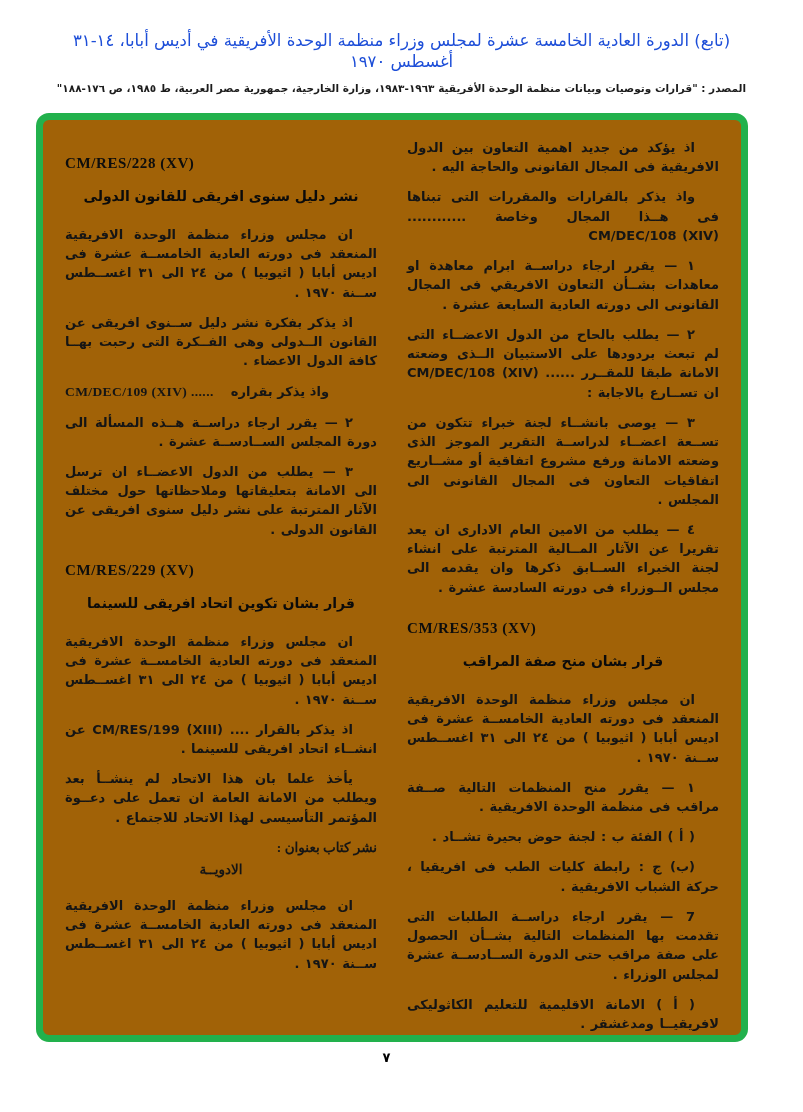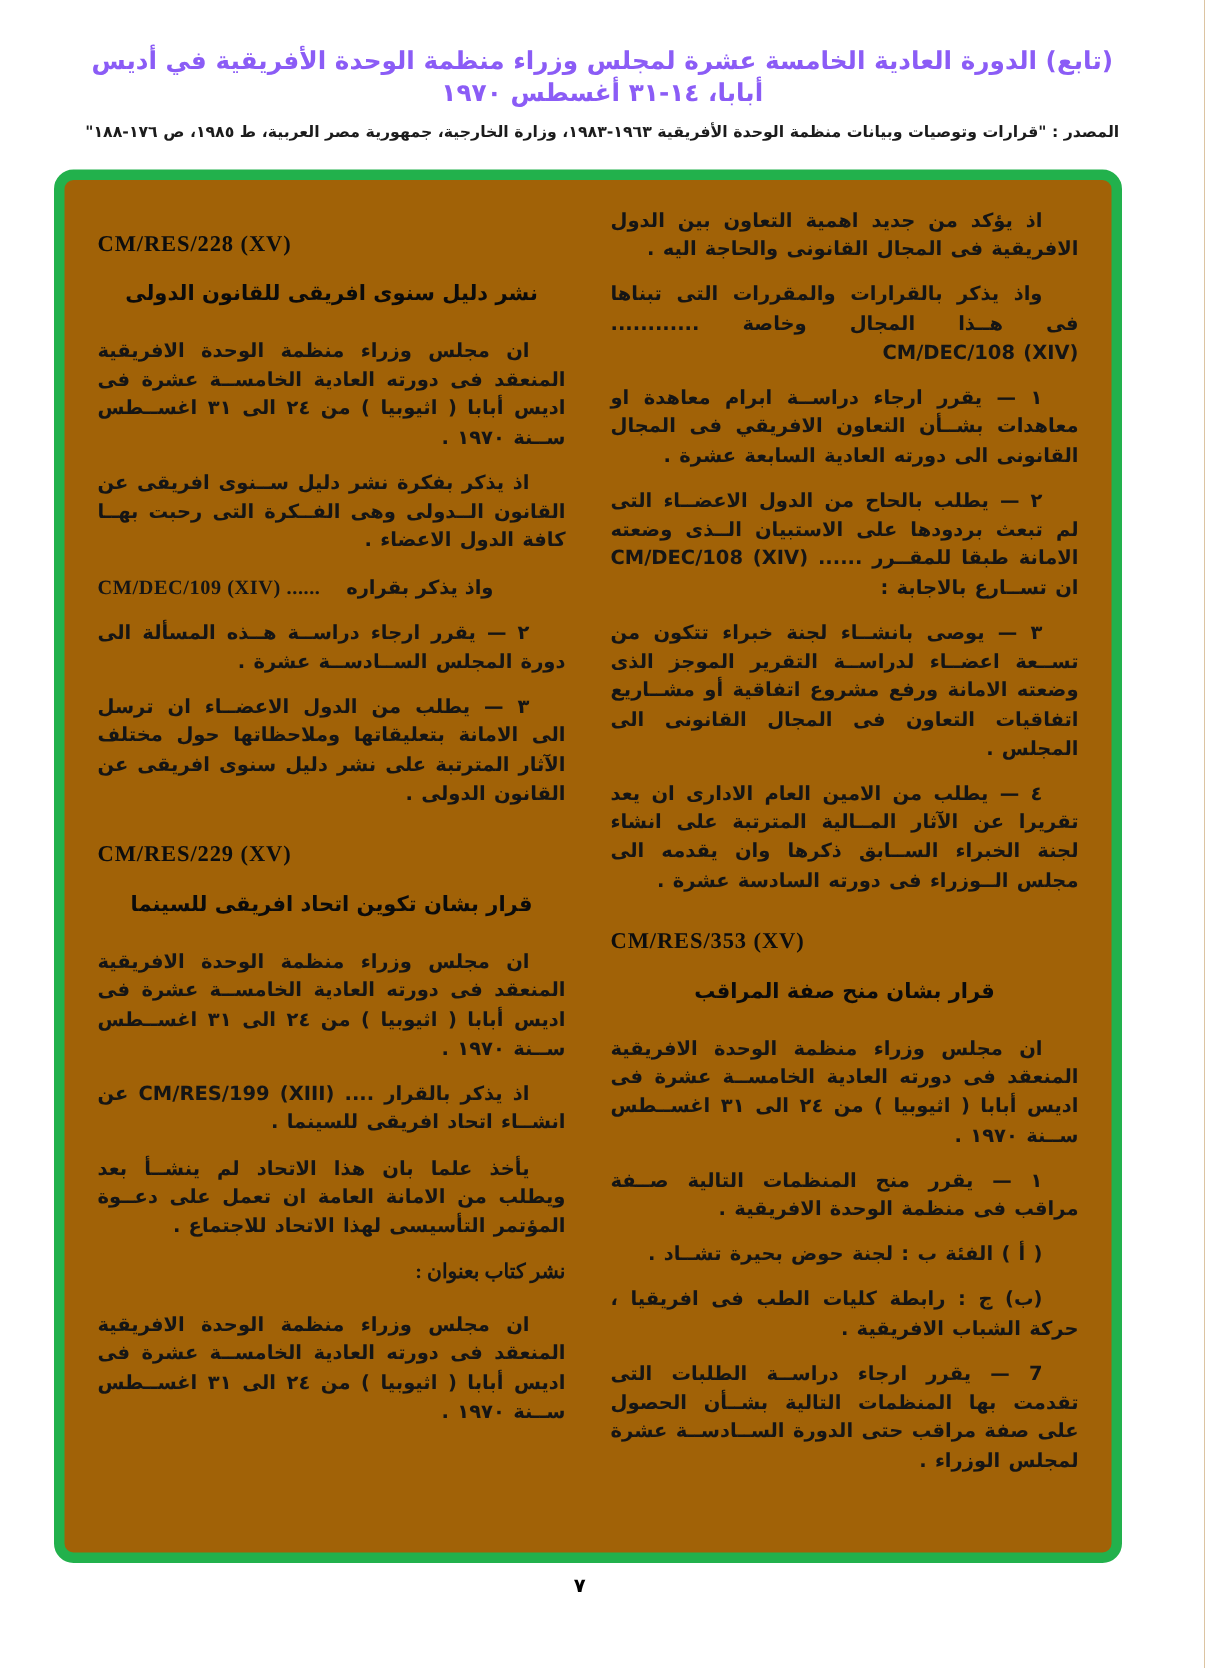--- a/index.html
+++ b/index.html
@@ -12,23 +12,23 @@
     overflow:hidden;
   }
   .page{position:absolute;inset:0;background:#fff;}
 
   
   .doc-header{
     position:absolute;top:30px;left:0;right:0;
     text-align:center;direction:rtl;
   }
   .doc-header .h1{
-    font-size:16.5px;font-weight:700;
+    font-size:16.5px;font-weight:400;
     letter-spacing:0;line-height:1.3;
-    color:#8b5cf6;
+    color:#1d4ed8;
     padding:0 40px;
   }
   .doc-header .h2{
     margin-top:9px;
     font-size:10.5px;font-weight:700;
     color:#1c1c1c;
   }
 
   
   .frame{
@@ -139,39 +139,41 @@
           <div class="para">٢ — يطلب بالحاح من الدول الاعضــاء التى لم تبعث بردودها على الاستبيان الــذى وضعته الامانة طبقا للمقــرر ...... CM/DEC/108 (XIV) ان تســارع بالاجابة :</div>
           <div class="para">٣ — يوصى بانشــاء لجنة خبراء تتكون من تســعة اعضــاء لدراســة التقرير الموجز الذى وضعته الامانة ورفع مشروع اتفاقية أو مشــاريع اتفاقيات التعاون فى المجال القانونى الى المجلس .</div>
           <div class="para">٤ — يطلب من الامين العام الادارى ان يعد تقريرا عن الآثار المــالية المترتبة على انشاء لجنة الخبراء الســابق ذكرها وان يقدمه الى مجلس الــوزراء فى دورته السادسة عشرة .</div>
           <div class="code">CM/RES/353 (XV)</div>
           <div class="heading">قرار بشان منح صفة المراقب</div>
           <div class="para">ان مجلس وزراء منظمة الوحدة الافريقية المنعقد فى دورته العادية الخامســة عشرة فى اديس أبابا ( اثيوبيا ) من ٢٤ الى ٣١ اغســطس ســنة ١٩٧٠ .</div>
           <div class="para">١ — يقرر منح المنظمات التالية صــفة مراقب فى منظمة الوحدة الافريقية .</div>
           <div class="para">( أ ) الفئة ب : لجنة حوض بحيرة تشــاد .</div>
           <div class="para">(ب) ج : رابطة كليات الطب فى افريقيا ، حركة الشباب الافريقية .</div>
           <div class="para">7 — يقرر ارجاء دراســة الطلبات التى تقدمت بها المنظمات التالية بشــأن الحصول على صفة مراقب حتى الدورة الســادســة عشرة لمجلس الوزراء .</div>
+          <div class="para">( أ ) الامانة الاقليمية للتعليم الكاثوليكى لافريقيــا ومدغشقر .</div>
         </div>
       <div class="col" id="col-left">
           <div class="code">CM/RES/228 (XV)</div>
           <div class="heading">نشر دليل سنوى افريقى للقانون الدولى</div>
           <div class="para">ان مجلس وزراء منظمة الوحدة الافريقية المنعقد فى دورته العادية الخامســة عشرة فى اديس أبابا ( اثيوبيا ) من ٢٤ الى ٣١ اغســطس ســنة ١٩٧٠ .</div>
           <div class="para">اذ يذكر بفكرة نشر دليل ســنوى افريقى عن القانون الــدولى وهى الفــكرة التى رحبت بهــا كافة الدول الاعضاء .</div>
           <div class="split">
             <span class="r-text">واذ يذكر بقراره</span>
             <span class="l-code">...... CM/DEC/109 (XIV)</span>
           </div>
           <div class="para">٢ — يقرر ارجاء دراســة هــذه المسألة الى دورة المجلس الســادســة عشرة .</div>
           <div class="para">٣ — يطلب من الدول الاعضــاء ان ترسل الى الامانة بتعليقاتها وملاحظاتها حول مختلف الآثار المترتبة على نشر دليل سنوى افريقى عن القانون الدولى .</div>
           <div class="code">CM/RES/229 (XV)</div>
           <div class="heading">قرار بشان تكوين اتحاد افريقى للسينما</div>
           <div class="para">ان مجلس وزراء منظمة الوحدة الافريقية المنعقد فى دورته العادية الخامســة عشرة فى اديس أبابا ( اثيوبيا ) من ٢٤ الى ٣١ اغســطس ســنة ١٩٧٠ .</div>
           <div class="para">اذ يذكر بالقرار .... CM/RES/199 (XIII) عن انشــاء اتحاد افريقى للسينما .</div>
           <div class="para">يأخذ علما بان هذا الاتحاد لم ينشــأ بعد ويطلب من الامانة العامة ان تعمل على دعــوة المؤتمر التأسيسى لهذا الاتحاد للاجتماع .</div>
           <div class="book">
             <div class="b1">نشر كتاب بعنوان :</div>
+            <div class="b2">الادويــة</div>
           </div>
           <div class="para">ان مجلس وزراء منظمة الوحدة الافريقية المنعقد فى دورته العادية الخامســة عشرة فى اديس أبابا ( اثيوبيا ) من ٢٤ الى ٣١ اغســطس ســنة ١٩٧٠ .</div>
         </div>
     </div>
   </div>
 
   <div class="page-num">٧</div>
 
 </div>
 

